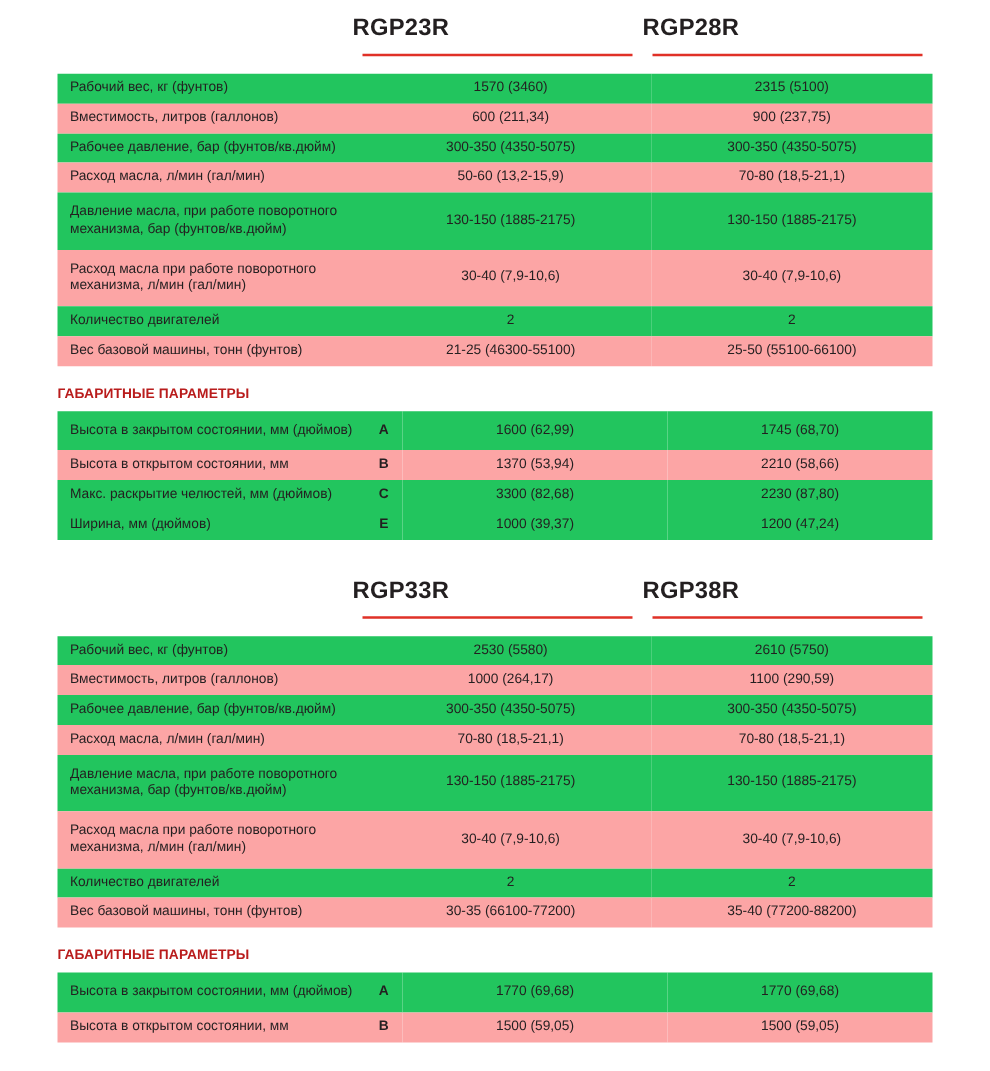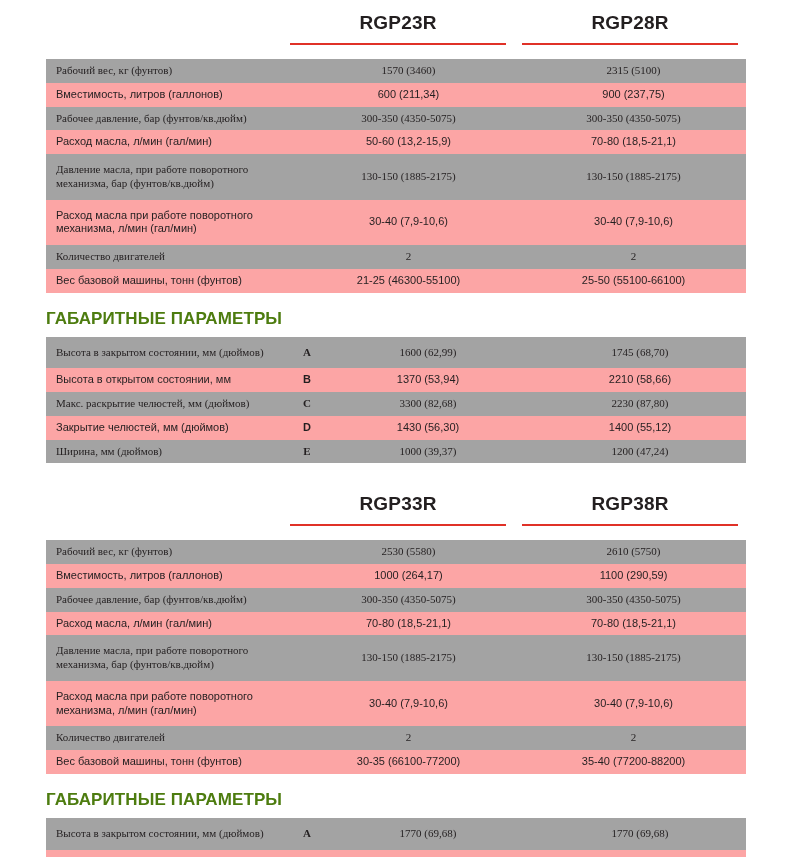--- a/index.html
+++ b/index.html
@@ -29,21 +29,20 @@
     display: flex;
     box-sizing: border-box;
     padding: 0 46px 0 46px;
   }
   .model-header .label-col {
     width: 236px;
     flex: 0 0 236px;
   }
   .model-col {
     flex: 1 1 0;
-    text-align: center;
     box-sizing: border-box;
   }
   .model-col .model-name {
     font-size: 19px;
     font-weight: bold;
     color: #231f20;
     letter-spacing: 0.2px;
     padding-bottom: 9px;
     display: block;
   }
@@ -79,33 +78,32 @@
     font-weight: bold;
     font-size: 11px;
     padding-right: 4px;
   }
   table.spec td.val {
     text-align: center;
     padding: 5px 4px;
     margin-top: 22px;
   }
   table.spec tr.shade td {
-    background: #a3a3a3;
-    font-family: Liberation Serif, serif;
+    background: #22c55e;
   }
   table.spec tr.plain td {
     background: #fca5a5;
   }
   table.spec tr.tall td { padding-top: 9px; padding-bottom: 9px; }
 
   
   .section-title {
-    font-size: 17px;
+    font-size: 11px;
     font-weight: bold;
-    color: #4d7c0f;
+    color: #b91c1c;
     margin: 16px 0 8px 46px;
     letter-spacing: 0.1px;
   }
   .block-gap { height: 30px; }
   .top-pad { height: 6px; }
 </style>
 </head>
 <body>
 
 <div class="page">
@@ -182,26 +180,20 @@
               <td class="letter">B</td>
               <td class="val">1370 (53,94)</td>
               <td class="val">2210 (58,66)</td>
             </tr>
             <tr class="shade">
               <td class="label">Макс. раскрытие челюстей, мм (дюймов)</td>
               <td class="letter">C</td>
               <td class="val">3300 (82,68)</td>
               <td class="val">2230 (87,80)</td>
             </tr>
-            <tr class="plain">
-              <td class="label">Закрытие челюстей, мм (дюймов)</td>
-              <td class="letter">D</td>
-              <td class="val">1430 (56,30)</td>
-              <td class="val">1400 (55,12)</td>
-            </tr>
             <tr class="shade">
               <td class="label">Ширина, мм (дюймов)</td>
               <td class="letter">E</td>
               <td class="val">1000 (39,37)</td>
               <td class="val">1200 (47,24)</td>
             </tr>
           </tbody>
         </table>
         <div class="block-gap"></div>
       </div>

